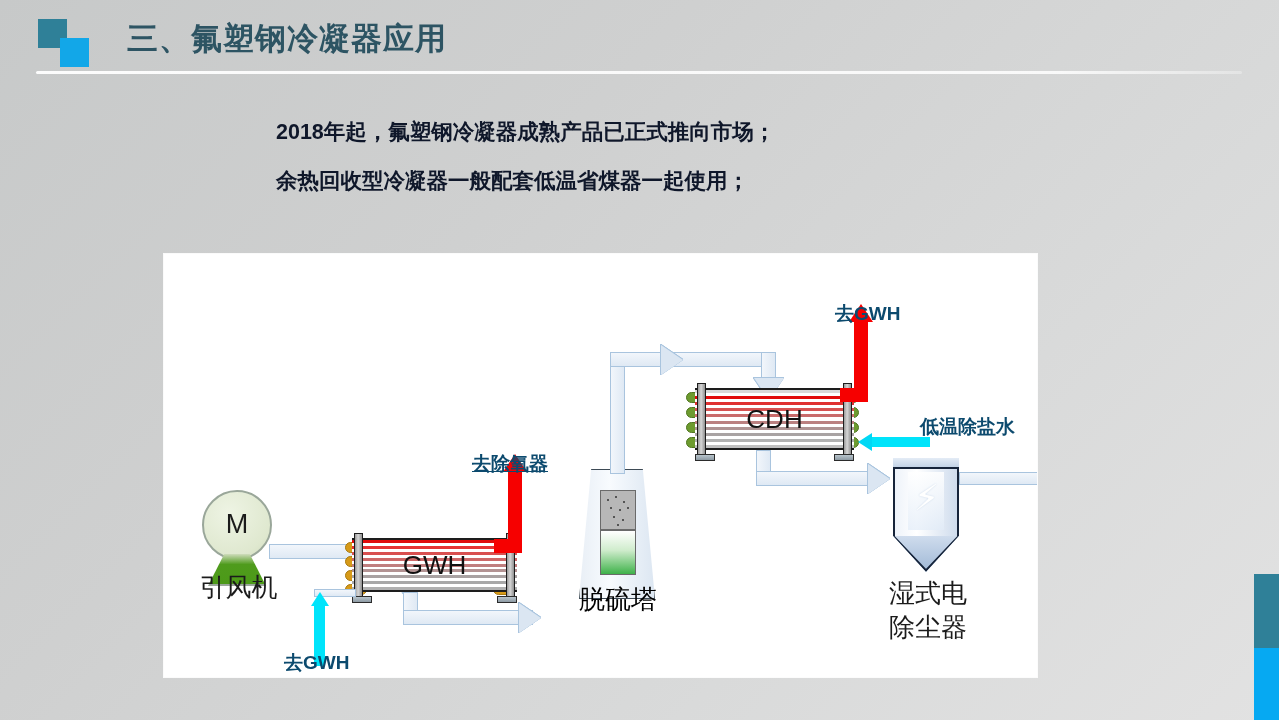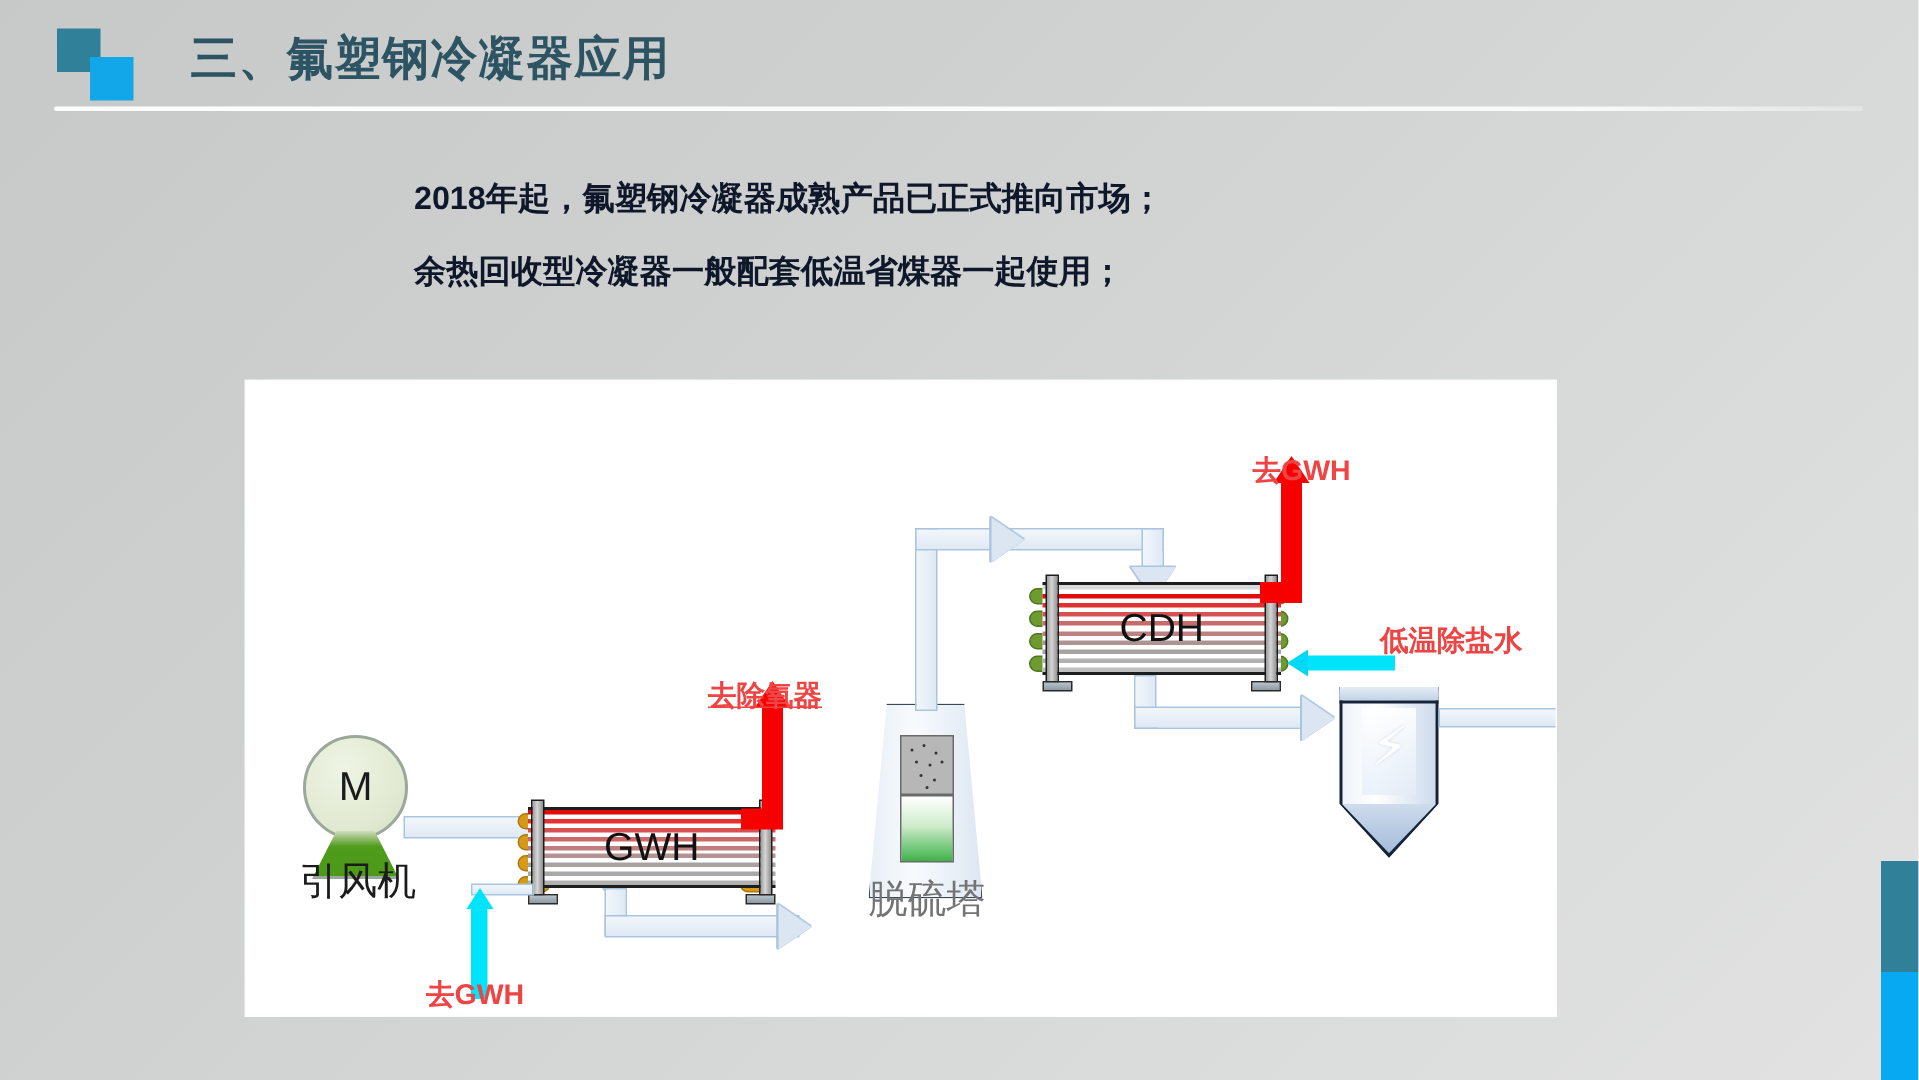--- a/index.html
+++ b/index.html
@@ -163,21 +163,21 @@
   .cy-shaft-h { position: absolute; background: #00e4fb; }
   .cy-head-left {
     position: absolute; width: 0; height: 0;
     border-top: 9px solid transparent;
     border-bottom: 9px solid transparent;
     border-right: 14px solid #00d8f5;
   }
 
   .lbl-green {
     position: absolute; font-size: 19px; font-weight: bold;
-    color: #ef4444; white-space: nowrap;
+    color: #0c4a6e; white-space: nowrap;
   }
 
   
   .tower {
     position: absolute; left: 415px; top: 215px;
     width: 76px; height: 130px;
     background: linear-gradient(to right,#e9eff6,#f8fbfe 40%,#dde7f2);
     border: 1.8px solid #3d4a55;
     clip-path: polygon(16% 0%, 84% 0%, 100% 100%, 0% 100%);
   }
@@ -188,21 +188,21 @@
   }
   .tower-dot { position: absolute; width: 2.4px; height: 2.4px; background: #333; border-radius: 50%; }
   .tower-inner-bot {
     position: absolute; left: 436px; top: 276px;
     width: 36px; height: 45px;
     background: linear-gradient(to bottom, #ffffff, #cfeccc 45%, #3fb24a);
     border: 1.4px solid #6a6a6a;
   }
   .tower-caption {
     position: absolute; left: 396px; top: 328px; width: 116px;
-    text-align: center; font-size: 26px; color: #737373; font-family: Liberation Serif, serif;
+    text-align: center; font-size: 26px; color: #000000; font-family: Liberation Serif, serif;
   }
 
   
   .esp-body {
     position: absolute; left: 729px; top: 204px;
     width: 66px; height: 78px;
     background: linear-gradient(to right,#eef3fa,#ffffff 35%,#cfdced);
     border: 2px solid #16243a;
     border-bottom: none;
   }
@@ -389,19 +389,23 @@
 
   <div class="duct v" style="left:592px; top:196px; width:15px; height:36px;"></div>
   <div class="duct" style="left:592px; top:217px; width:122px; height:15px;"></div>
   <div class="ah-right" style="left:704px; top:209.5px;"></div>
 
   <div class="esp-body"></div>
   <div class="esp-cap"></div>
   <div class="esp-bolt"></div>
   <div class="bolt-glyph">⚡</div>
   <div class="esp-cone"></div>
+  <div class="esp-caption">
+    <div>湿式电</div>
+    <div>除尘器</div>
+  </div>
 
   <div class="duct" style="left:795px; top:218px; width:95px; height:13px;"></div>
 
 </div>
 
 <div class="edge-teal"></div>
 <div class="edge-blue"></div>
 
 </body></html>

